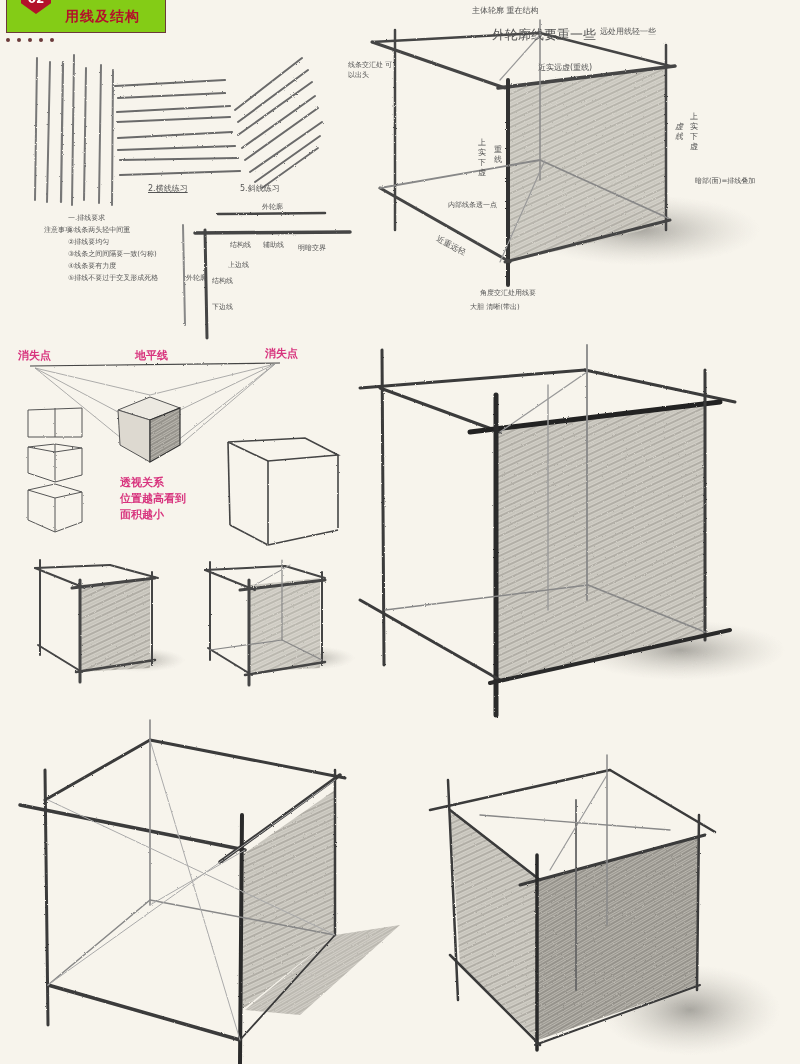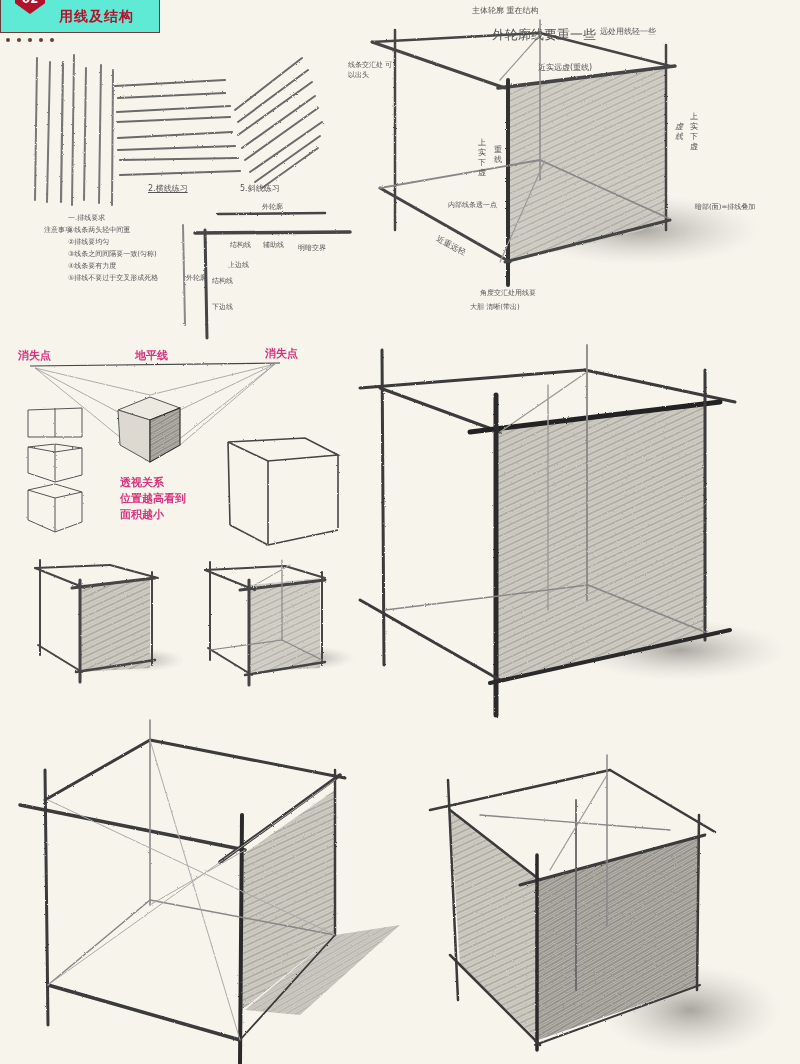--- a/index.html
+++ b/index.html
@@ -1,17 +1,17 @@
 <!DOCTYPE html>
 <html><head>
 <meta charset="utf-8">
 <style>
   html,body{margin:0;padding:0;}
   body{width:800px;height:1064px;background:#f7f4ec;position:relative;overflow:hidden;font-family:"DejaVu Sans",sans-serif;}
-  .header{position:absolute;left:0;top:0;width:158px;height:32px;border:1.5px solid #6b3a3a;border-top:none;background:#5eead4;}
+  .header{position:absolute;left:6px;top:0;width:158px;height:32px;border:1.5px solid #6b3a3a;border-top:none;background:#84cc16;}
   .badge{position:absolute;left:14px;top:-10px;width:30px;height:24px;background:#b3122a;clip-path:polygon(0 0,100% 0,100% 55%,50% 100%,0 55%);color:#fff;font:bold 12px "DejaVu Sans",sans-serif;text-align:center;line-height:18px;}
   .title{position:absolute;left:58px;top:8px;color:#b3122a;font:bold 14px "DejaVu Sans",sans-serif;letter-spacing:1px;}
   .dots{position:absolute;left:6px;top:38px;display:flex;gap:7px;}
   .dots span{width:4px;height:4px;border-radius:50%;background:#6b3a3a;display:block;}
   svg.art{position:absolute;left:0;top:0;}
   .note{position:absolute;font:8px "DejaVu Sans",sans-serif;color:#555;white-space:nowrap;}
   .pink{color:#d8347e;font:bold 11px "DejaVu Sans",sans-serif;}
   .noteblock{position:absolute;font:7px "DejaVu Sans",sans-serif;color:#555;line-height:12px;}
 </style>
 </head>
@@ -266,21 +266,21 @@
 
 <div class="note" style="left:472px;top:5px;">主体轮廓 重在结构</div>
 <div class="note" style="left:492px;top:18px;font-size:13px;margin-top:8px;">外轮廓线要重一些</div>
 <div class="note" style="left:600px;top:26px;">远处用线轻一些</div>
 <div class="note" style="left:348px;top:60px;width:45px;white-space:normal;font-size:7px;">线条交汇处 可以出头</div>
 <div class="note" style="left:538px;top:62px;">近实远虚(重线)</div>
 <div class="note" style="left:478px;top:138px;width:10px;white-space:normal;font-size:8px;line-height:10px;">上实下虚</div>
 <div class="note" style="left:494px;top:145px;width:10px;white-space:normal;font-size:8px;line-height:10px;">重线</div>
 <div class="note" style="left:690px;top:112px;width:10px;white-space:normal;font-size:8px;line-height:10px;">上实下虚</div>
 <div class="note" style="left:675px;top:122px;width:10px;white-space:normal;font-size:8px;line-height:10px;font-style:italic;">虚线</div>
-<div class="note" style="left:695px;top:176px;font-size:7px;margin-top:26px;">暗部(面)=排线叠加</div>
+<div class="note" style="left:695px;top:176px;font-size:7px;">暗部(面)=排线叠加</div>
 <div class="note" style="left:448px;top:200px;font-size:7px;">内部线条透一点</div>
 <div class="note" style="left:435px;top:240px;transform:rotate(28deg);">近重远轻</div>
 <div class="note" style="left:470px;top:288px;font-size:7px;margin-left:10px;">角度交汇处用线要</div>
 <div class="note" style="left:470px;top:302px;font-size:7px;">大胆 清晰(带出)</div>
 
 <div class="note pink" style="left:18px;top:348px;">消失点</div>
 <div class="note pink" style="left:135px;top:348px;">地平线</div>
 <div class="note pink" style="left:265px;top:346px;">消失点</div>
 <div class="note pink" style="left:120px;top:475px;line-height:16px;">
   <div>透视关系</div>

